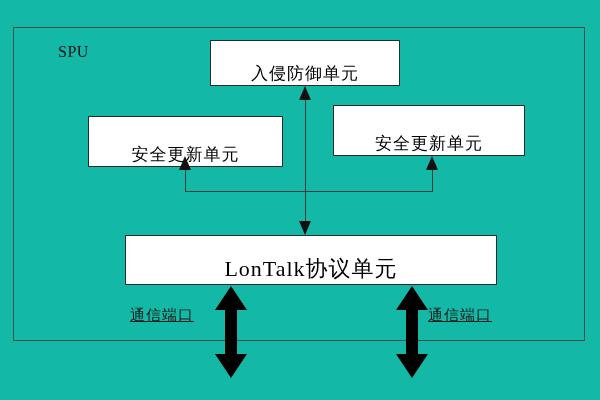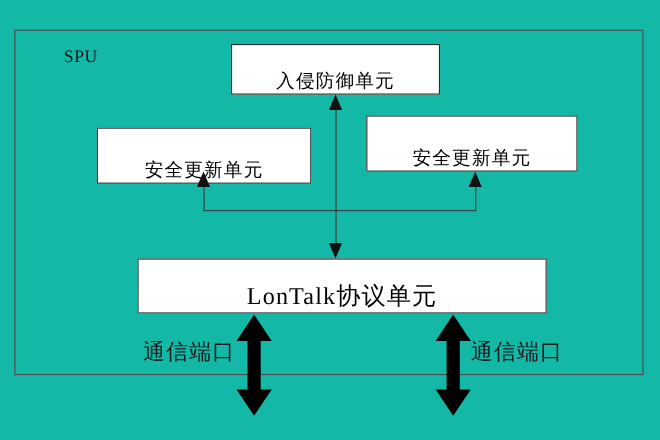--- a/index.html
+++ b/index.html
@@ -143,25 +143,26 @@
     width: 34px;
     height: 92px;
   }
   .port-arrow svg { display: block; }
   .port-left  { left: 214px; top: 286px; }
   .port-right { left: 395px; top: 286px; }
 
   
   .port-label {
     position: absolute;
-    font-size: 20px;
+    font-size: 15px;
     color: #1a1a1a;
     letter-spacing: 1px;
     white-space: nowrap;
     font-family: "Liberation Serif", "DejaVu Serif", serif;
+    text-decoration: underline;
   }
   .port-label-left  { left: 130px; top: 306px; }
   .port-label-right { left: 428px; top: 306px; }
 </style>
 </head>
 <body>
 
 <div id="canvas">
 
   <div class="outer-frame"></div>

